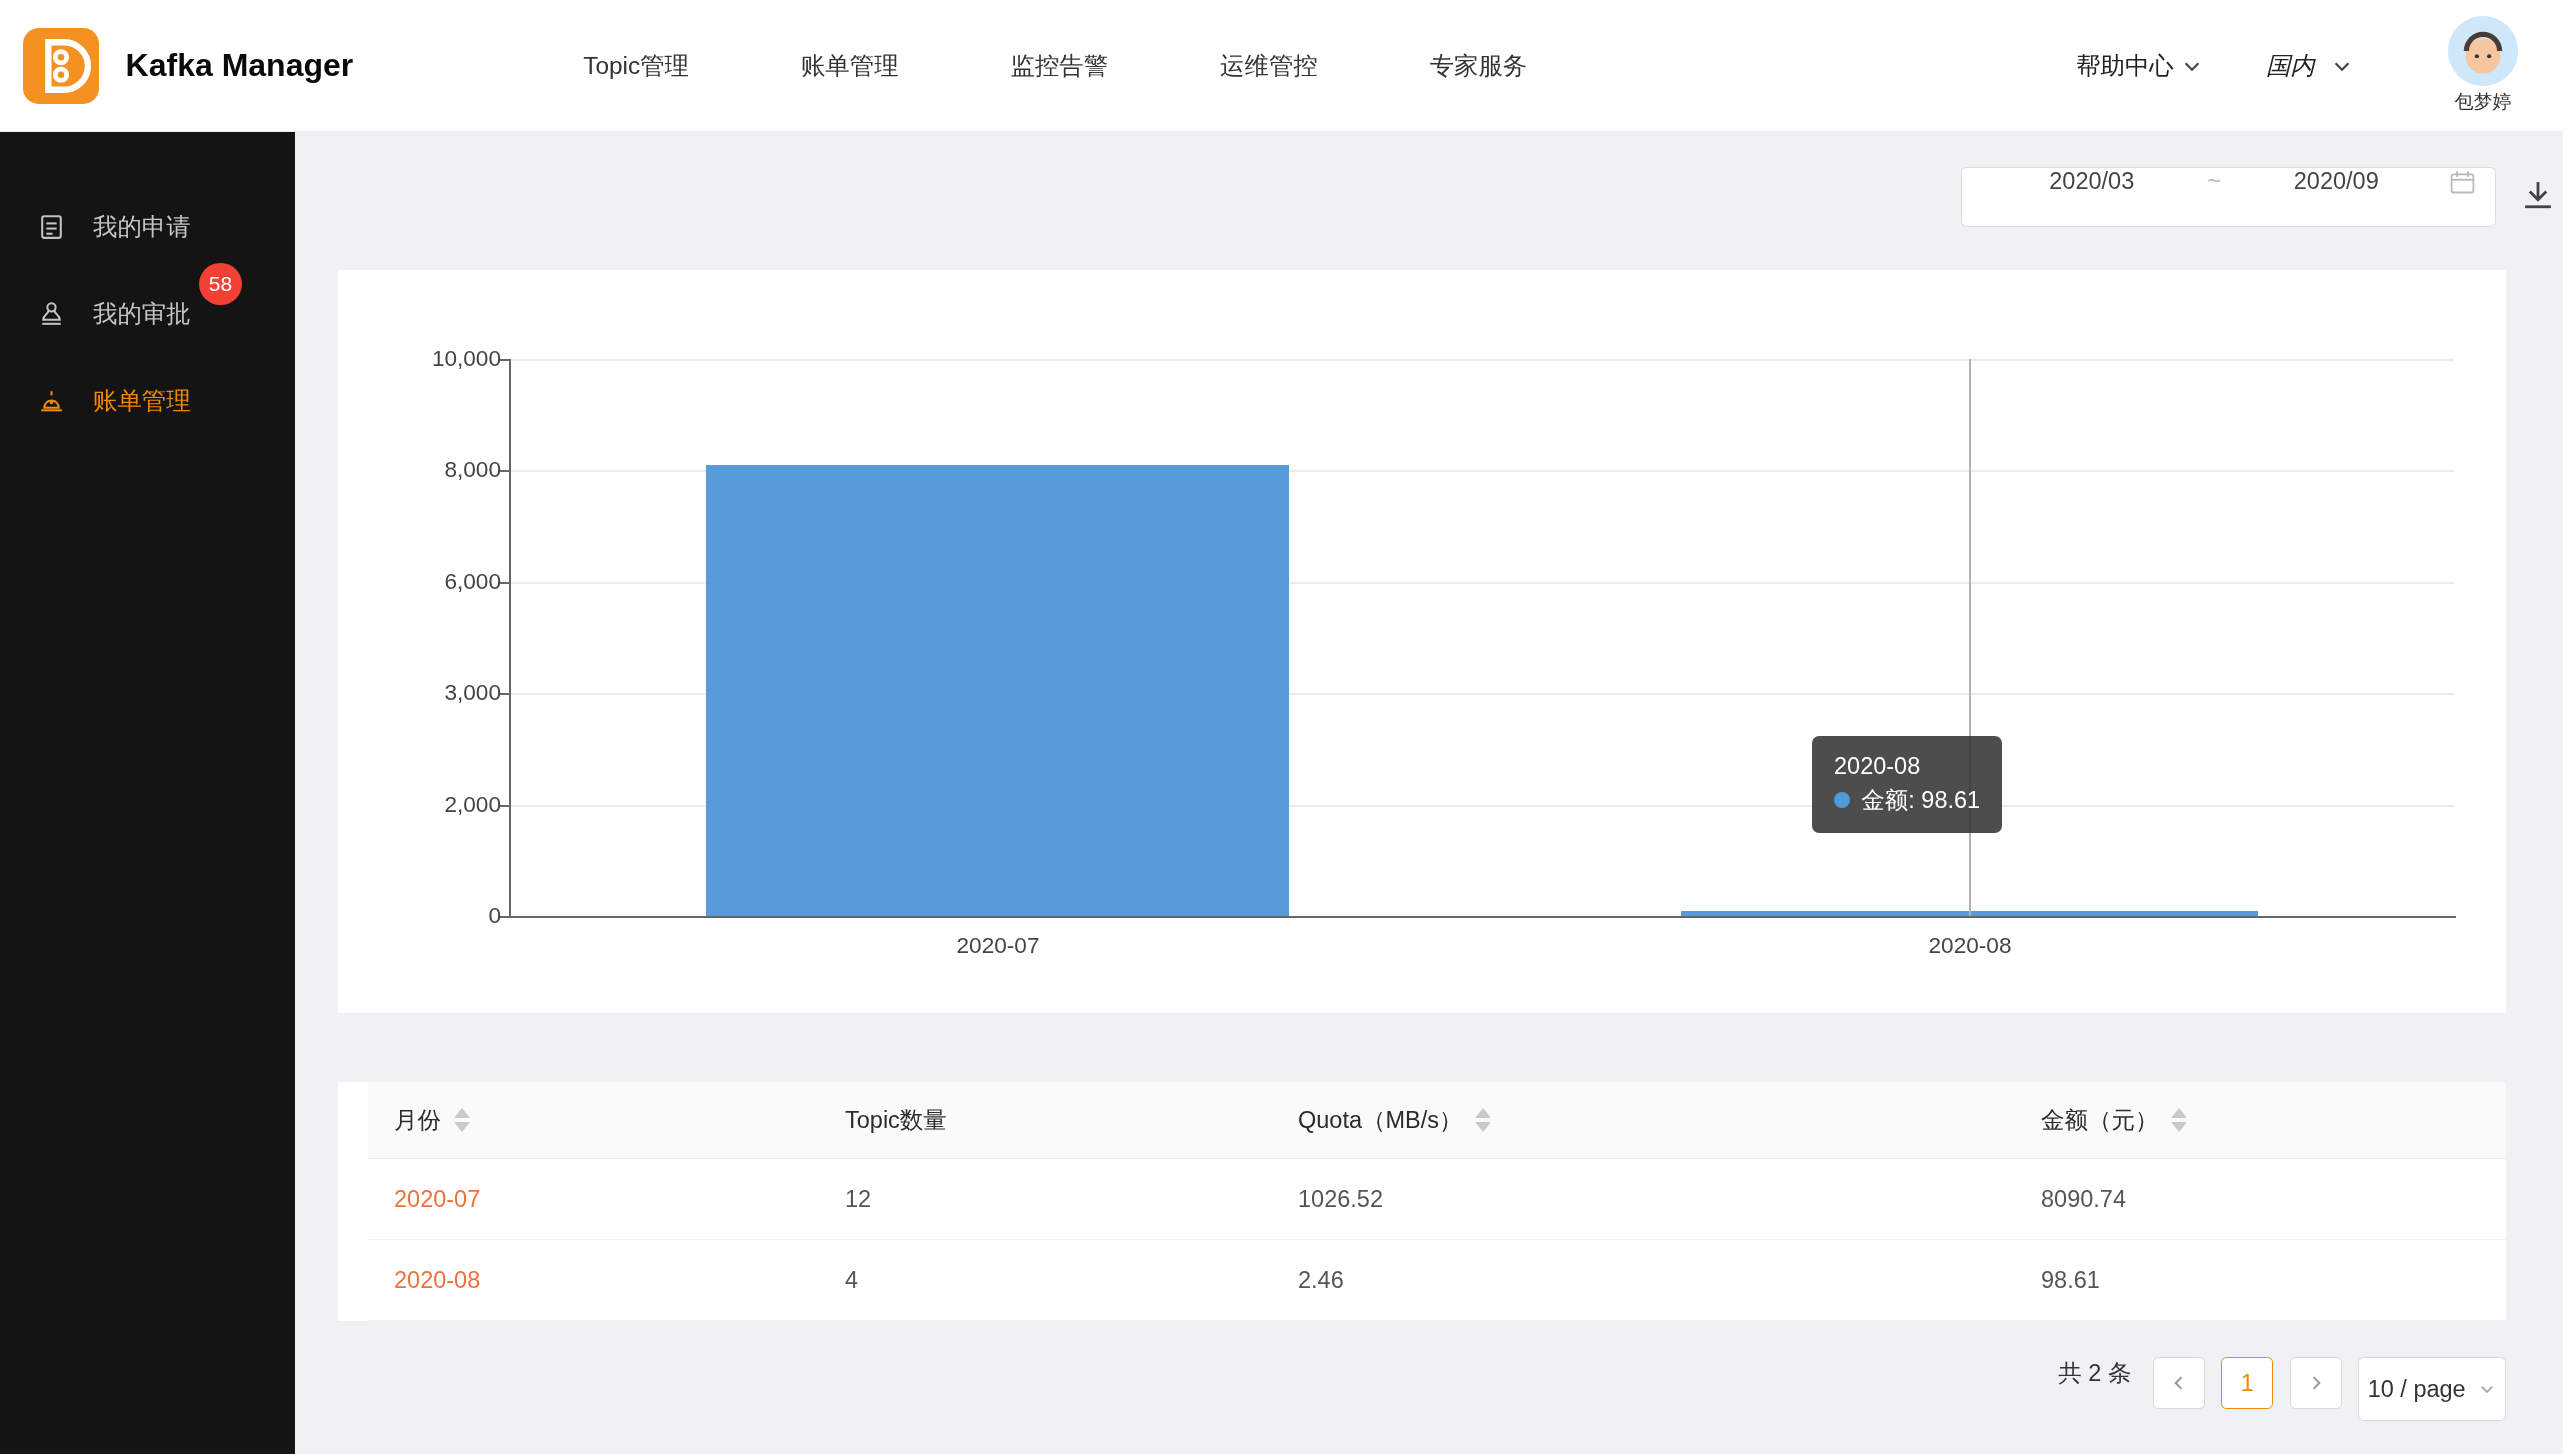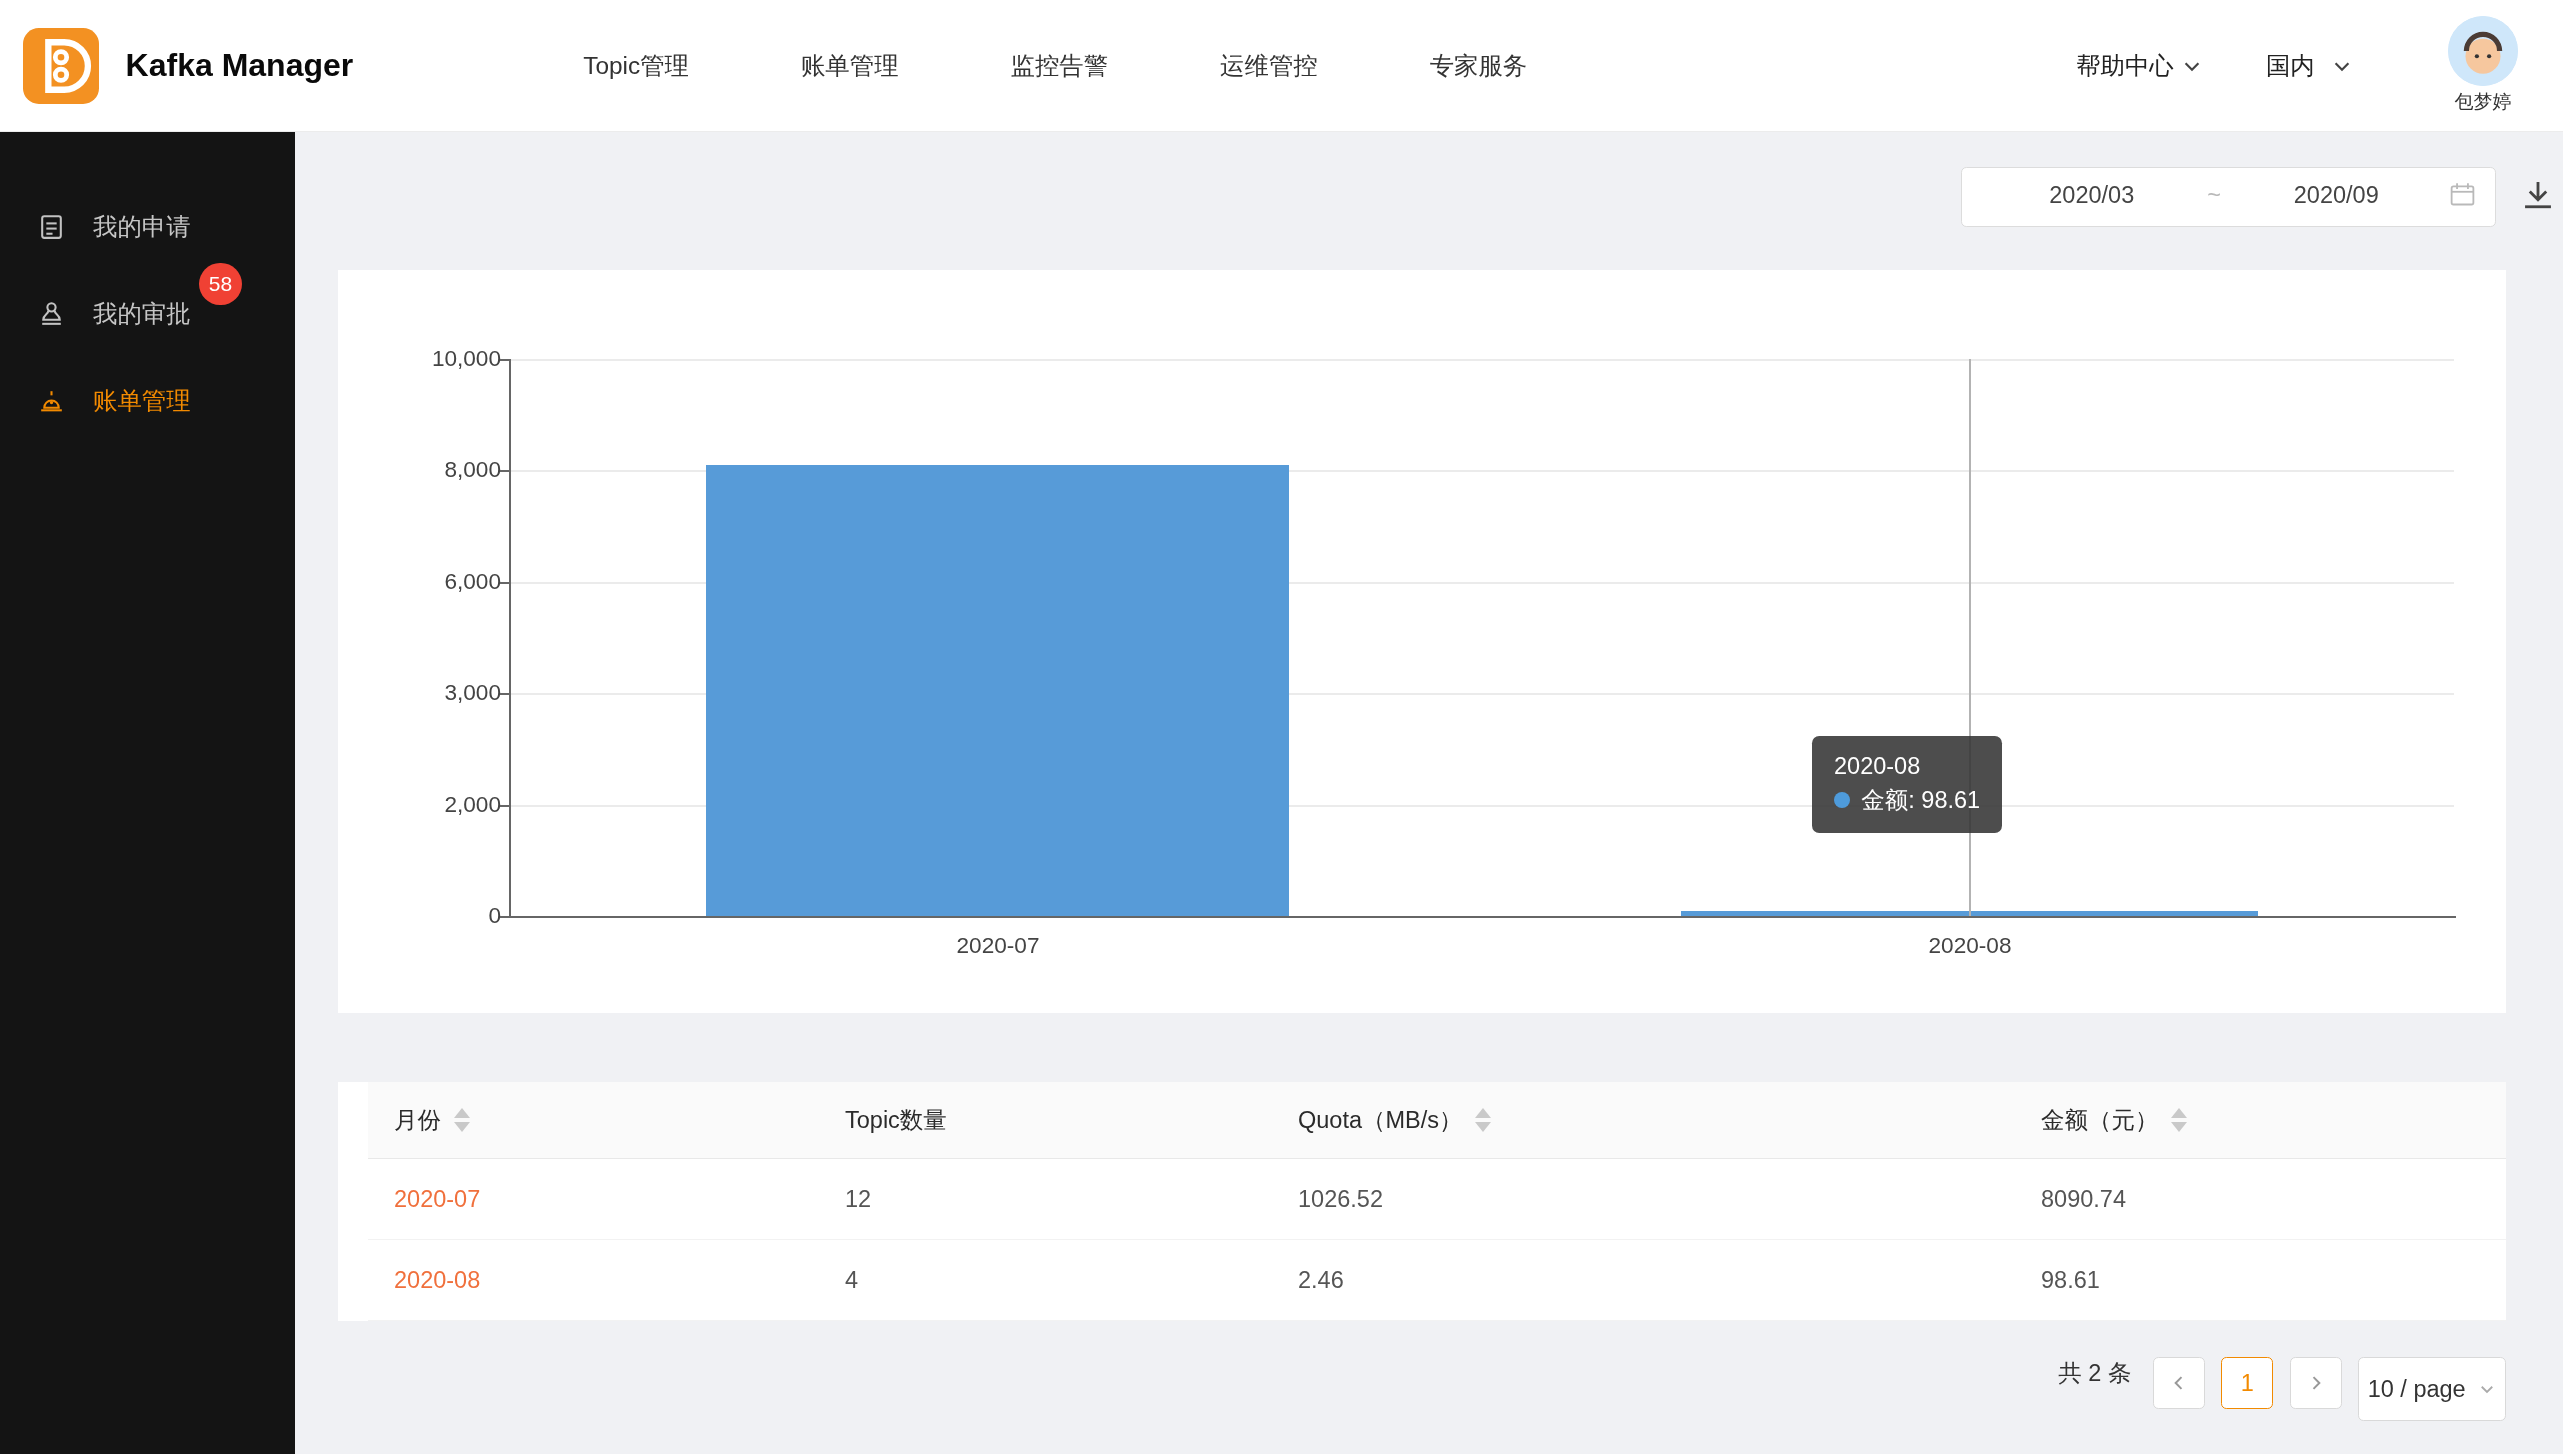--- a/index.html
+++ b/index.html
@@ -12,21 +12,21 @@
   
   .header { position:absolute; top:0; left:0; width:2563px; height:132px; background:#fff;
             display:flex; align-items:center; border-bottom:0.9px solid #ececec; z-index:5; }
   .logo { margin-left:22.6px; width:76px; height:76px; flex:0 0 auto; }
   .brand { margin-left:27px; font-size:32px; font-weight:600; color:#0a0a0a; }
   .nav { display:flex; gap:112px; margin-left:230px; }
   .nav-item { font-size:24.4px; color:#333; cursor:pointer; white-space:nowrap; }
   .header-right { margin-left:auto; display:flex; align-items:center; padding-right:45px; }
   .hmenu { display:flex; align-items:center; font-size:24.4px; color:#222; cursor:pointer; }
   .hmenu .chev { margin-left:7.2px; display:flex; }
-  .region { margin-left:63px; }
+  .region { margin-left:63px;font-style:italic; }
   .region .chev { margin-left:16.3px; }
   .user { margin-left:95px; display:flex; flex-direction:column; align-items:center; cursor:pointer; }
   .avatar { width:70px; height:70px; border-radius:50%; overflow:hidden; background:#cfe7fa; }
   .user-name { font-size:19px; color:#333; margin-top:2.7px; }
 
   
   .sidebar { position:absolute; top:132px; left:0; width:295px; height:1322px; background:#141414; padding-top:51px; z-index:4; }
   .side-item { position:relative; height:87px; cursor:pointer; color:#c6c6c6; }
   .side-item .s-icon { position:absolute; left:36px; top:28px; width:31px; height:31px; }
   .side-item .s-label { position:absolute; left:93px; top:50%; transform:translateY(-50%); font-size:24.4px; white-space:nowrap; }
@@ -34,22 +34,22 @@
   .badge { position:absolute; left:199px; top:-7.2px; min-width:43px; height:42px; padding:0 5.4px; border-radius:22px;
            background:#F04134; color:#fff; font-size:21px; display:flex; align-items:center; justify-content:center; }
 
   
   .main { position:absolute; left:295px; top:132px; width:2268px; height:1322px; }
 
   .tab { position:absolute; left:43px; top:32px; width:190px; height:79px; background:#fff; border-radius:5.4px 5.4px 0 0;
          display:flex; align-items:center; justify-content:center; gap:9px; color:#F28A00; font-size:23.5px; cursor:pointer; }
 
   .datepicker { position:absolute; left:1666px; top:35px; width:535px; height:60px; background:#fff;
-                border:1.8px solid #dcdcdc; border-radius:5.4px; display:flex; align-items:flex-end;
-                padding:17px 18px; font-size:23.5px; color:#444; cursor:pointer; }
+                border:1.8px solid #dcdcdc; border-radius:5.4px; display:flex; align-items:flex-start;
+                padding:0 18px; font-size:23.5px; color:#444; cursor:pointer; }
   .dp-val { flex:1; text-align:center; }
   .dp-sep { color:#b9b9b9; padding:0 3.6px; }
   .dl-btn { position:absolute; left:2220px; top:42px; width:45px; height:45px; background:none; border:none; cursor:pointer; }
 
   
   .chart-panel { position:absolute; left:43px; top:138px; width:2168px; height:743px; background:#fff; }
   .y-labels { position:absolute; left:0; top:89px; width:163px; height:557px; }
   .ylabel { position:absolute; right:0; transform:translateY(-50%); font-size:22.6px; color:#444; white-space:nowrap; }
   .plot { position:absolute; left:173px; top:89px; width:1943px; height:557px; }
   .gridline { position:absolute; left:0; width:100%; height:1.8px; background:#ebebeb; z-index:0; }

